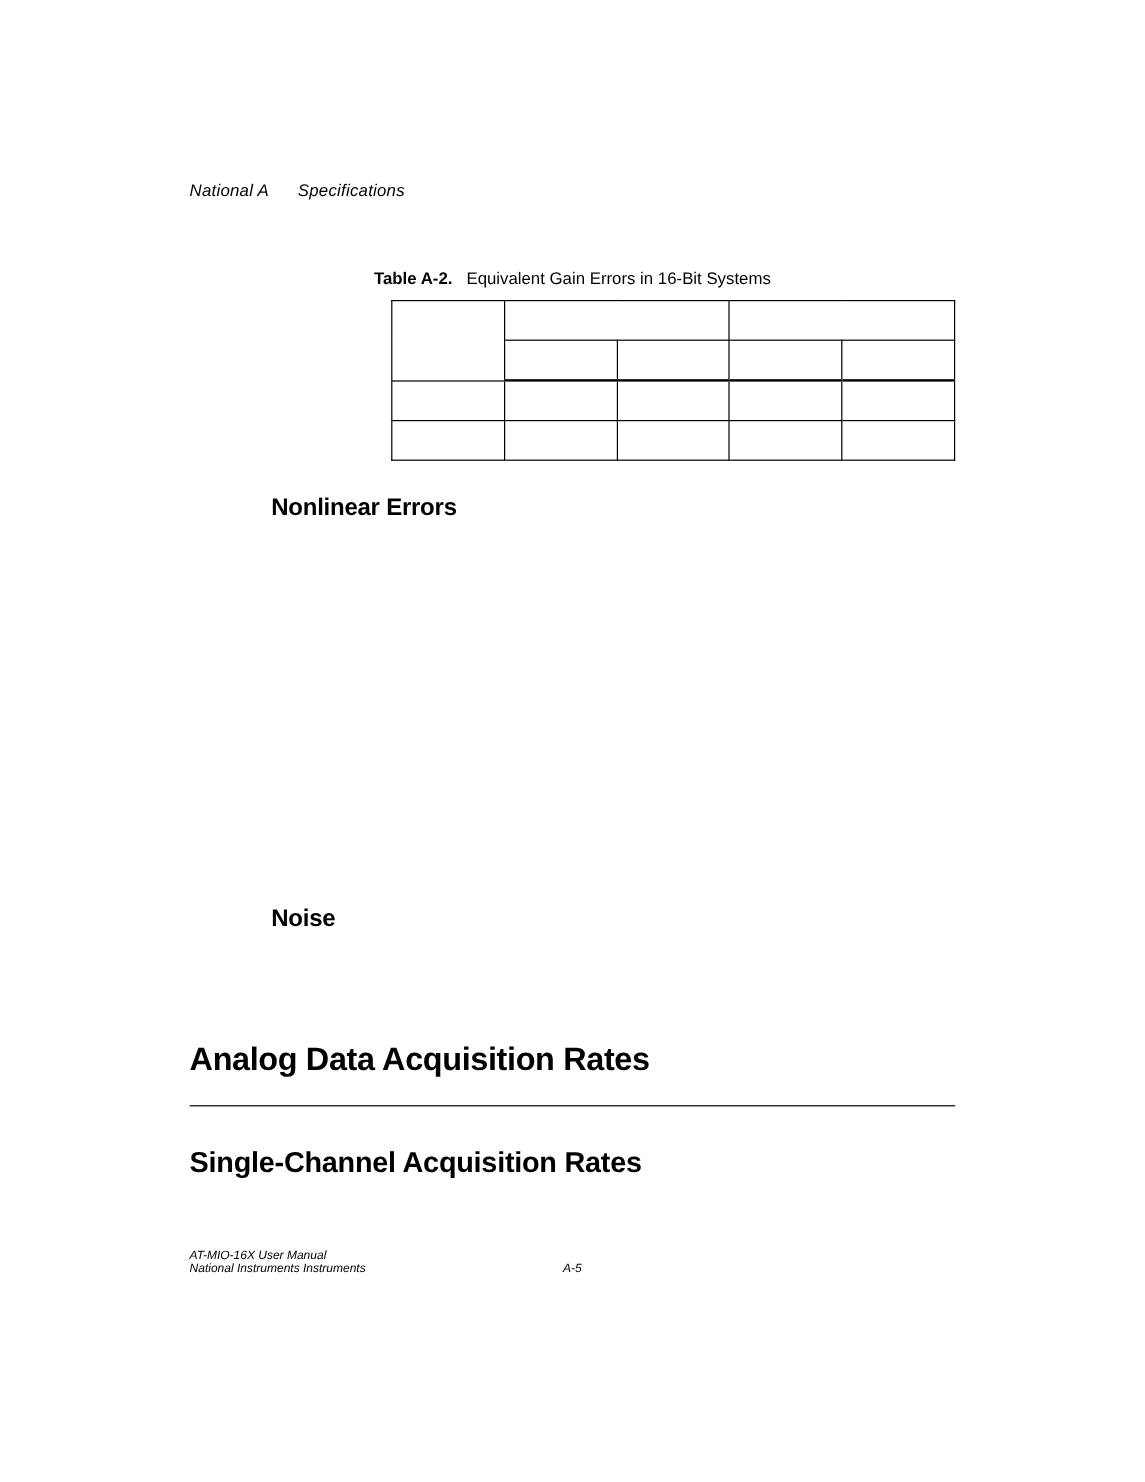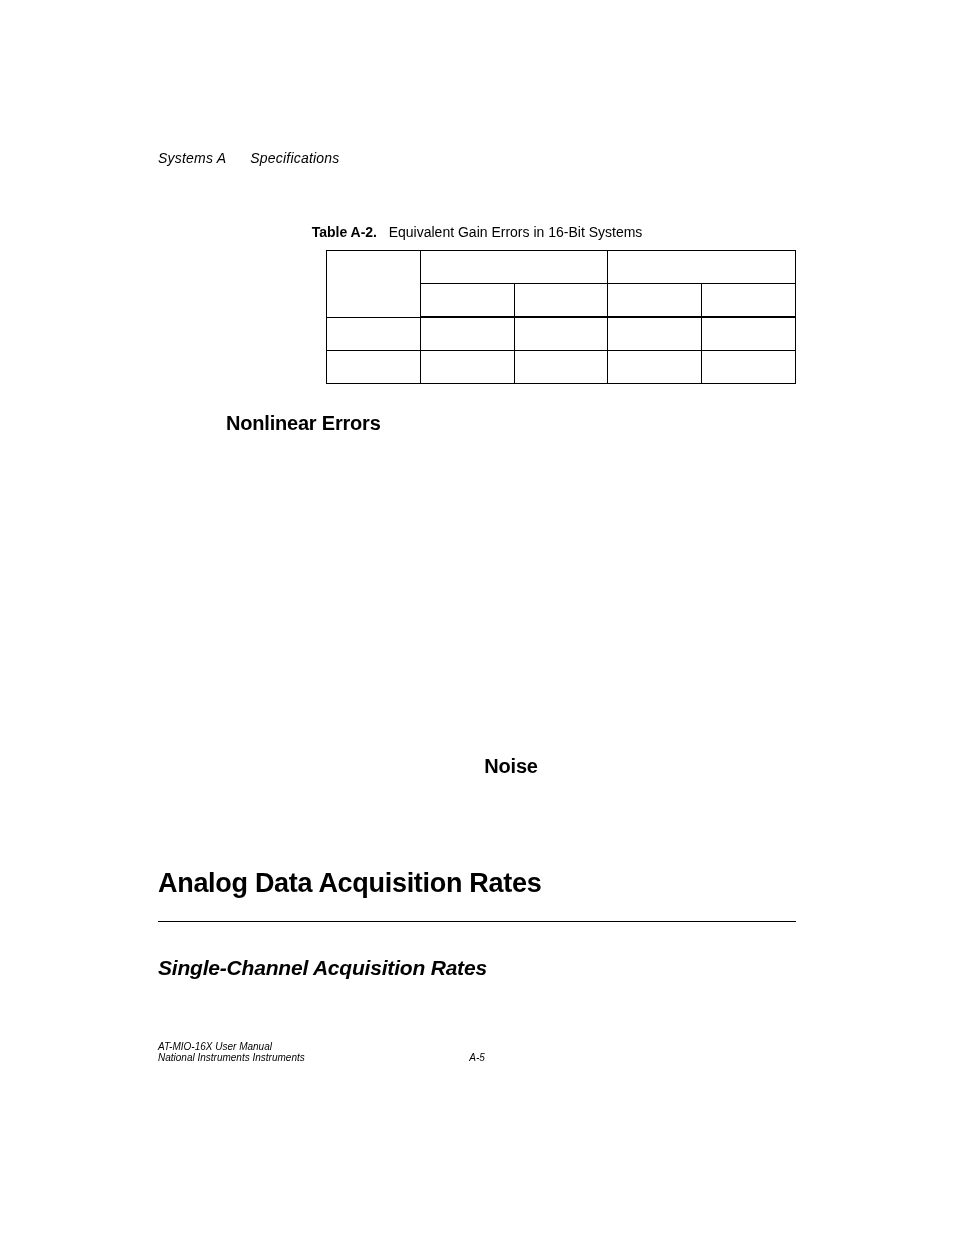--- a/index.html
+++ b/index.html
@@ -52,37 +52,36 @@
     border-bottom: 2px solid #000;
   }
   .h3 {
     font-family: Arial, Helvetica, sans-serif;
     font-weight: bold;
     font-size: 20px;
     margin-left: 68px;
     margin-top: 28px;
     letter-spacing: -0.2px;
   }
-  .h3.noise { margin-top: 320px; text-align: center; }
+  .h3.noise { margin-top: 320px; }
   .h1 {
     font-family: Arial, Helvetica, sans-serif;
     font-weight: bold;
     font-size: 27px;
     margin-top: 90px;
     letter-spacing: -0.3px;
     padding-bottom: 22px;
     border-bottom: 1px solid #000;
   }
   .h2 {
     font-family: Arial, Helvetica, sans-serif;
     font-weight: bold;
-    font-size: 21px;
+    font-size: 24px;
     margin-top: 34px;
     letter-spacing: -0.2px;
-    font-style: italic;
   }
   .footer {
     position: absolute;
     bottom: 172px;
     left: 158px;
     right: 158px;
     display: flex;
     justify-content: flex-end;
     font-family: Arial, Helvetica, sans-serif;
     font-size: 10px;
@@ -94,21 +93,21 @@
     left: 0;
     right: 0;
     text-align: center;
   }
 </style>
 </head>
 <body>
 
 <div class="page">
   <div class="header-line">
-    <span class="appendix">Systems A</span>
+    <span class="appendix">National A</span>
     <span>Specifications</span>
   </div>
 
   <div class="table-caption">
     <b>Table A-2.</b>
     <span>&nbsp;</span>
     <span>Equivalent Gain Errors in 16-Bit Systems</span>
   </div>
 
   <div class="table-wrap">

